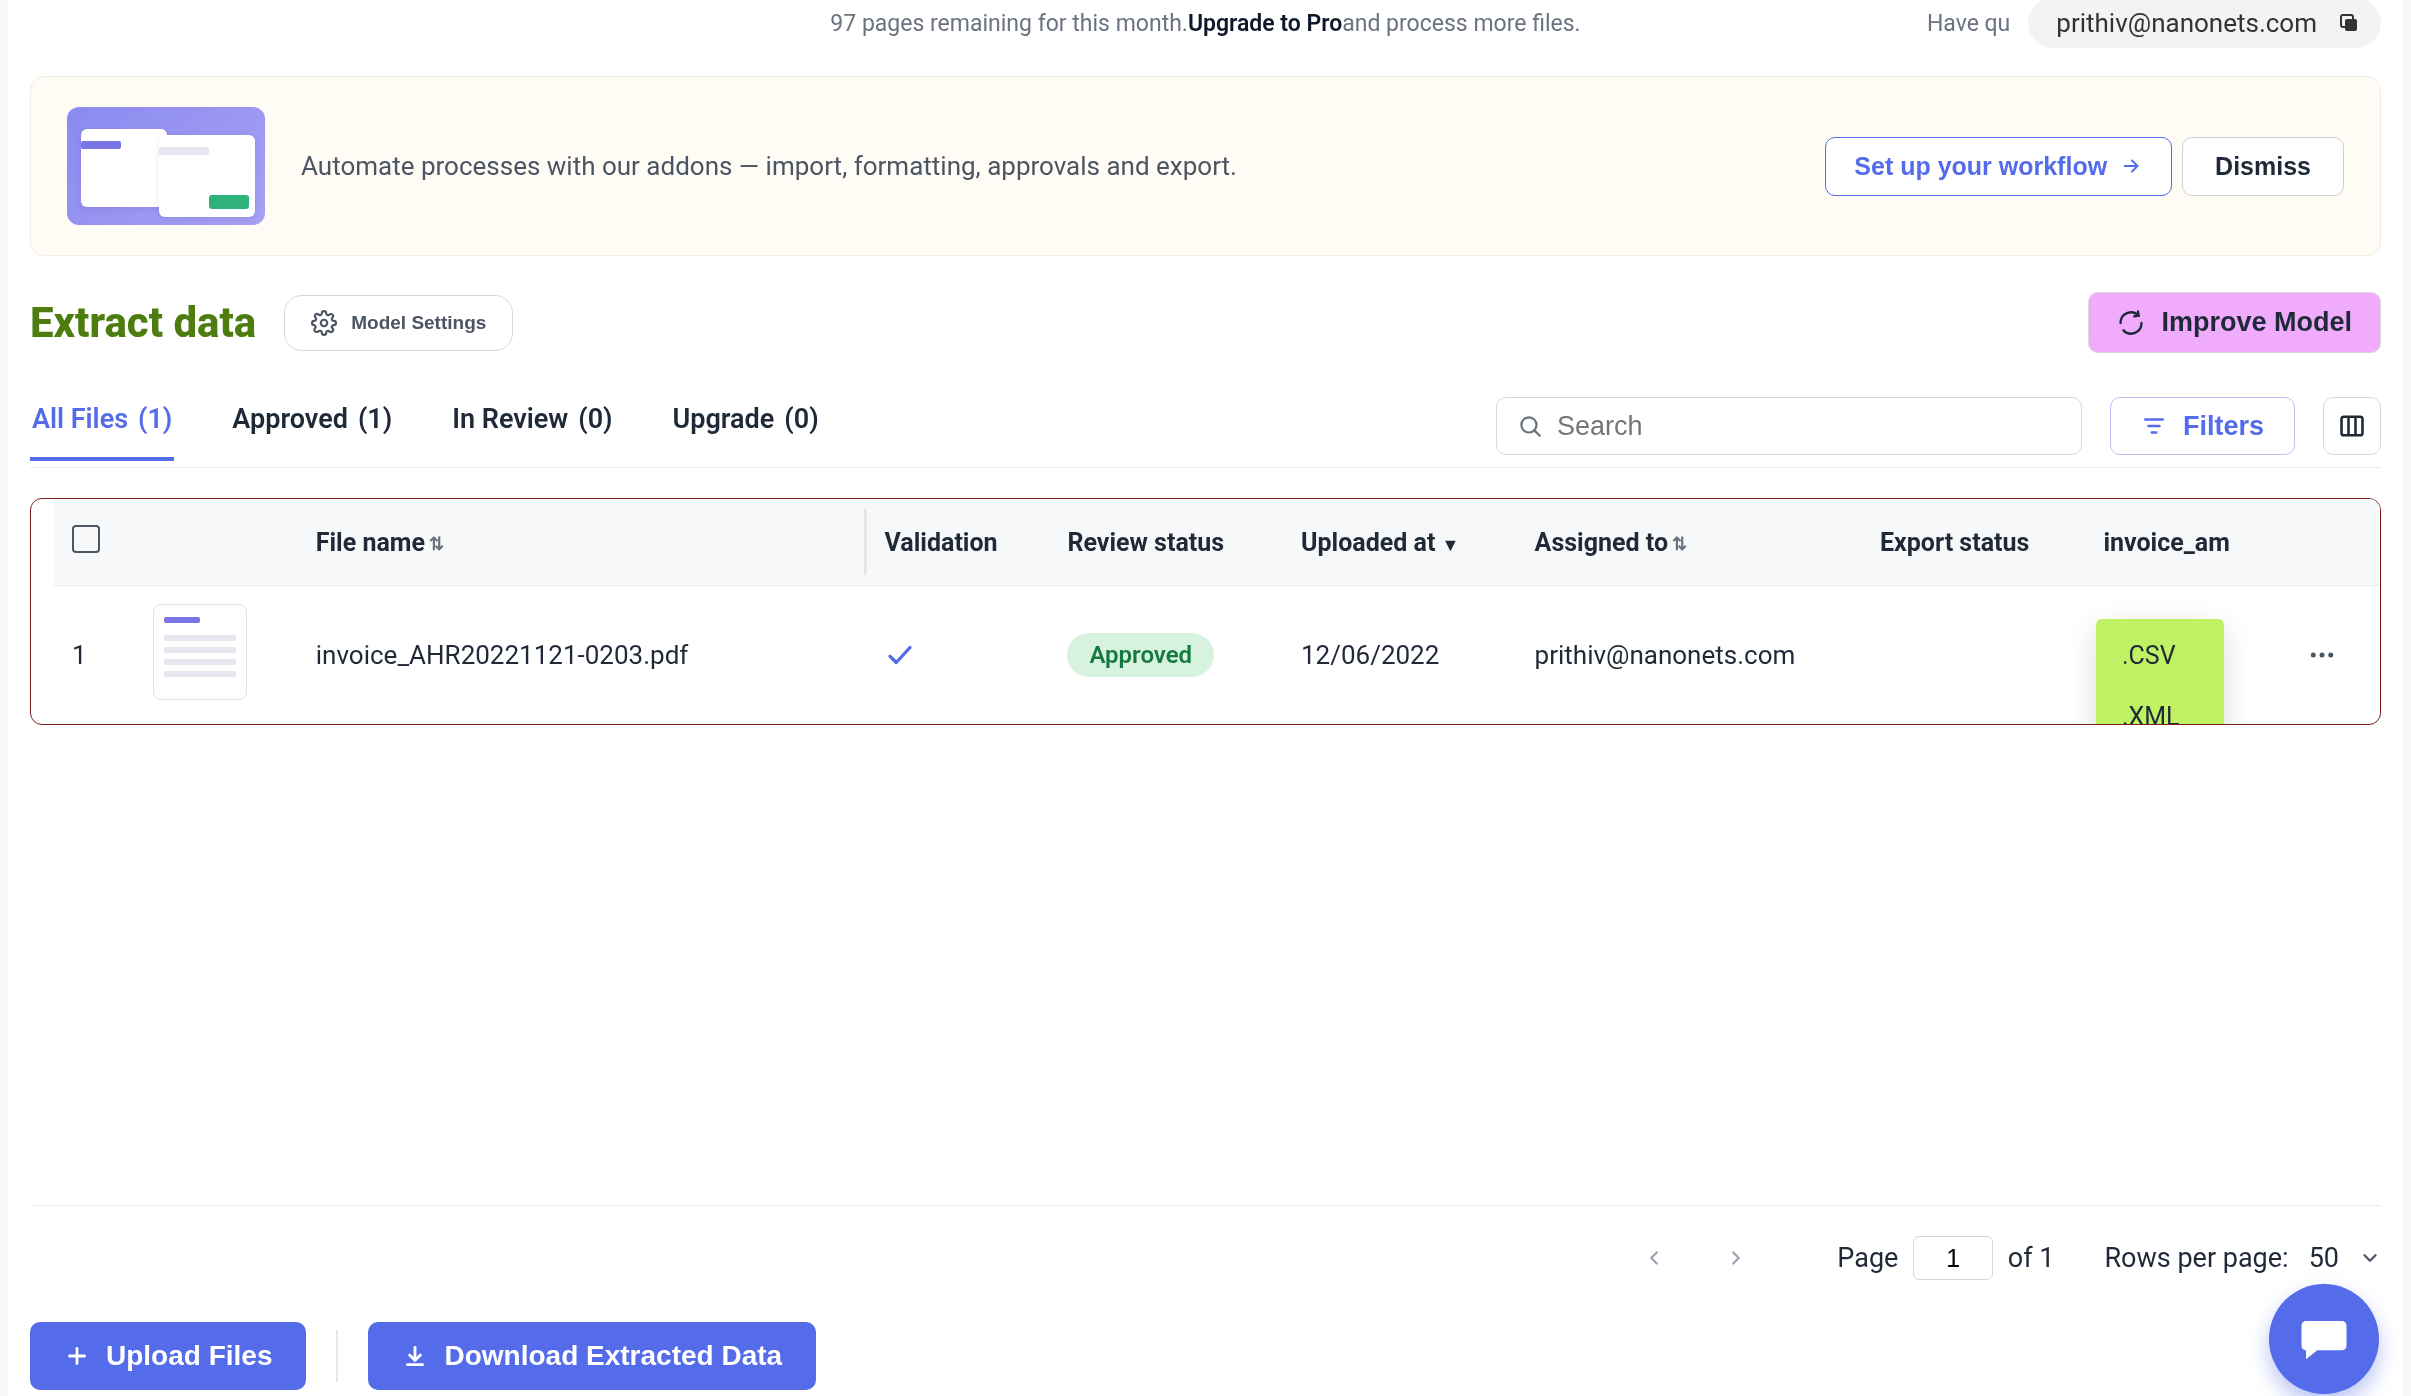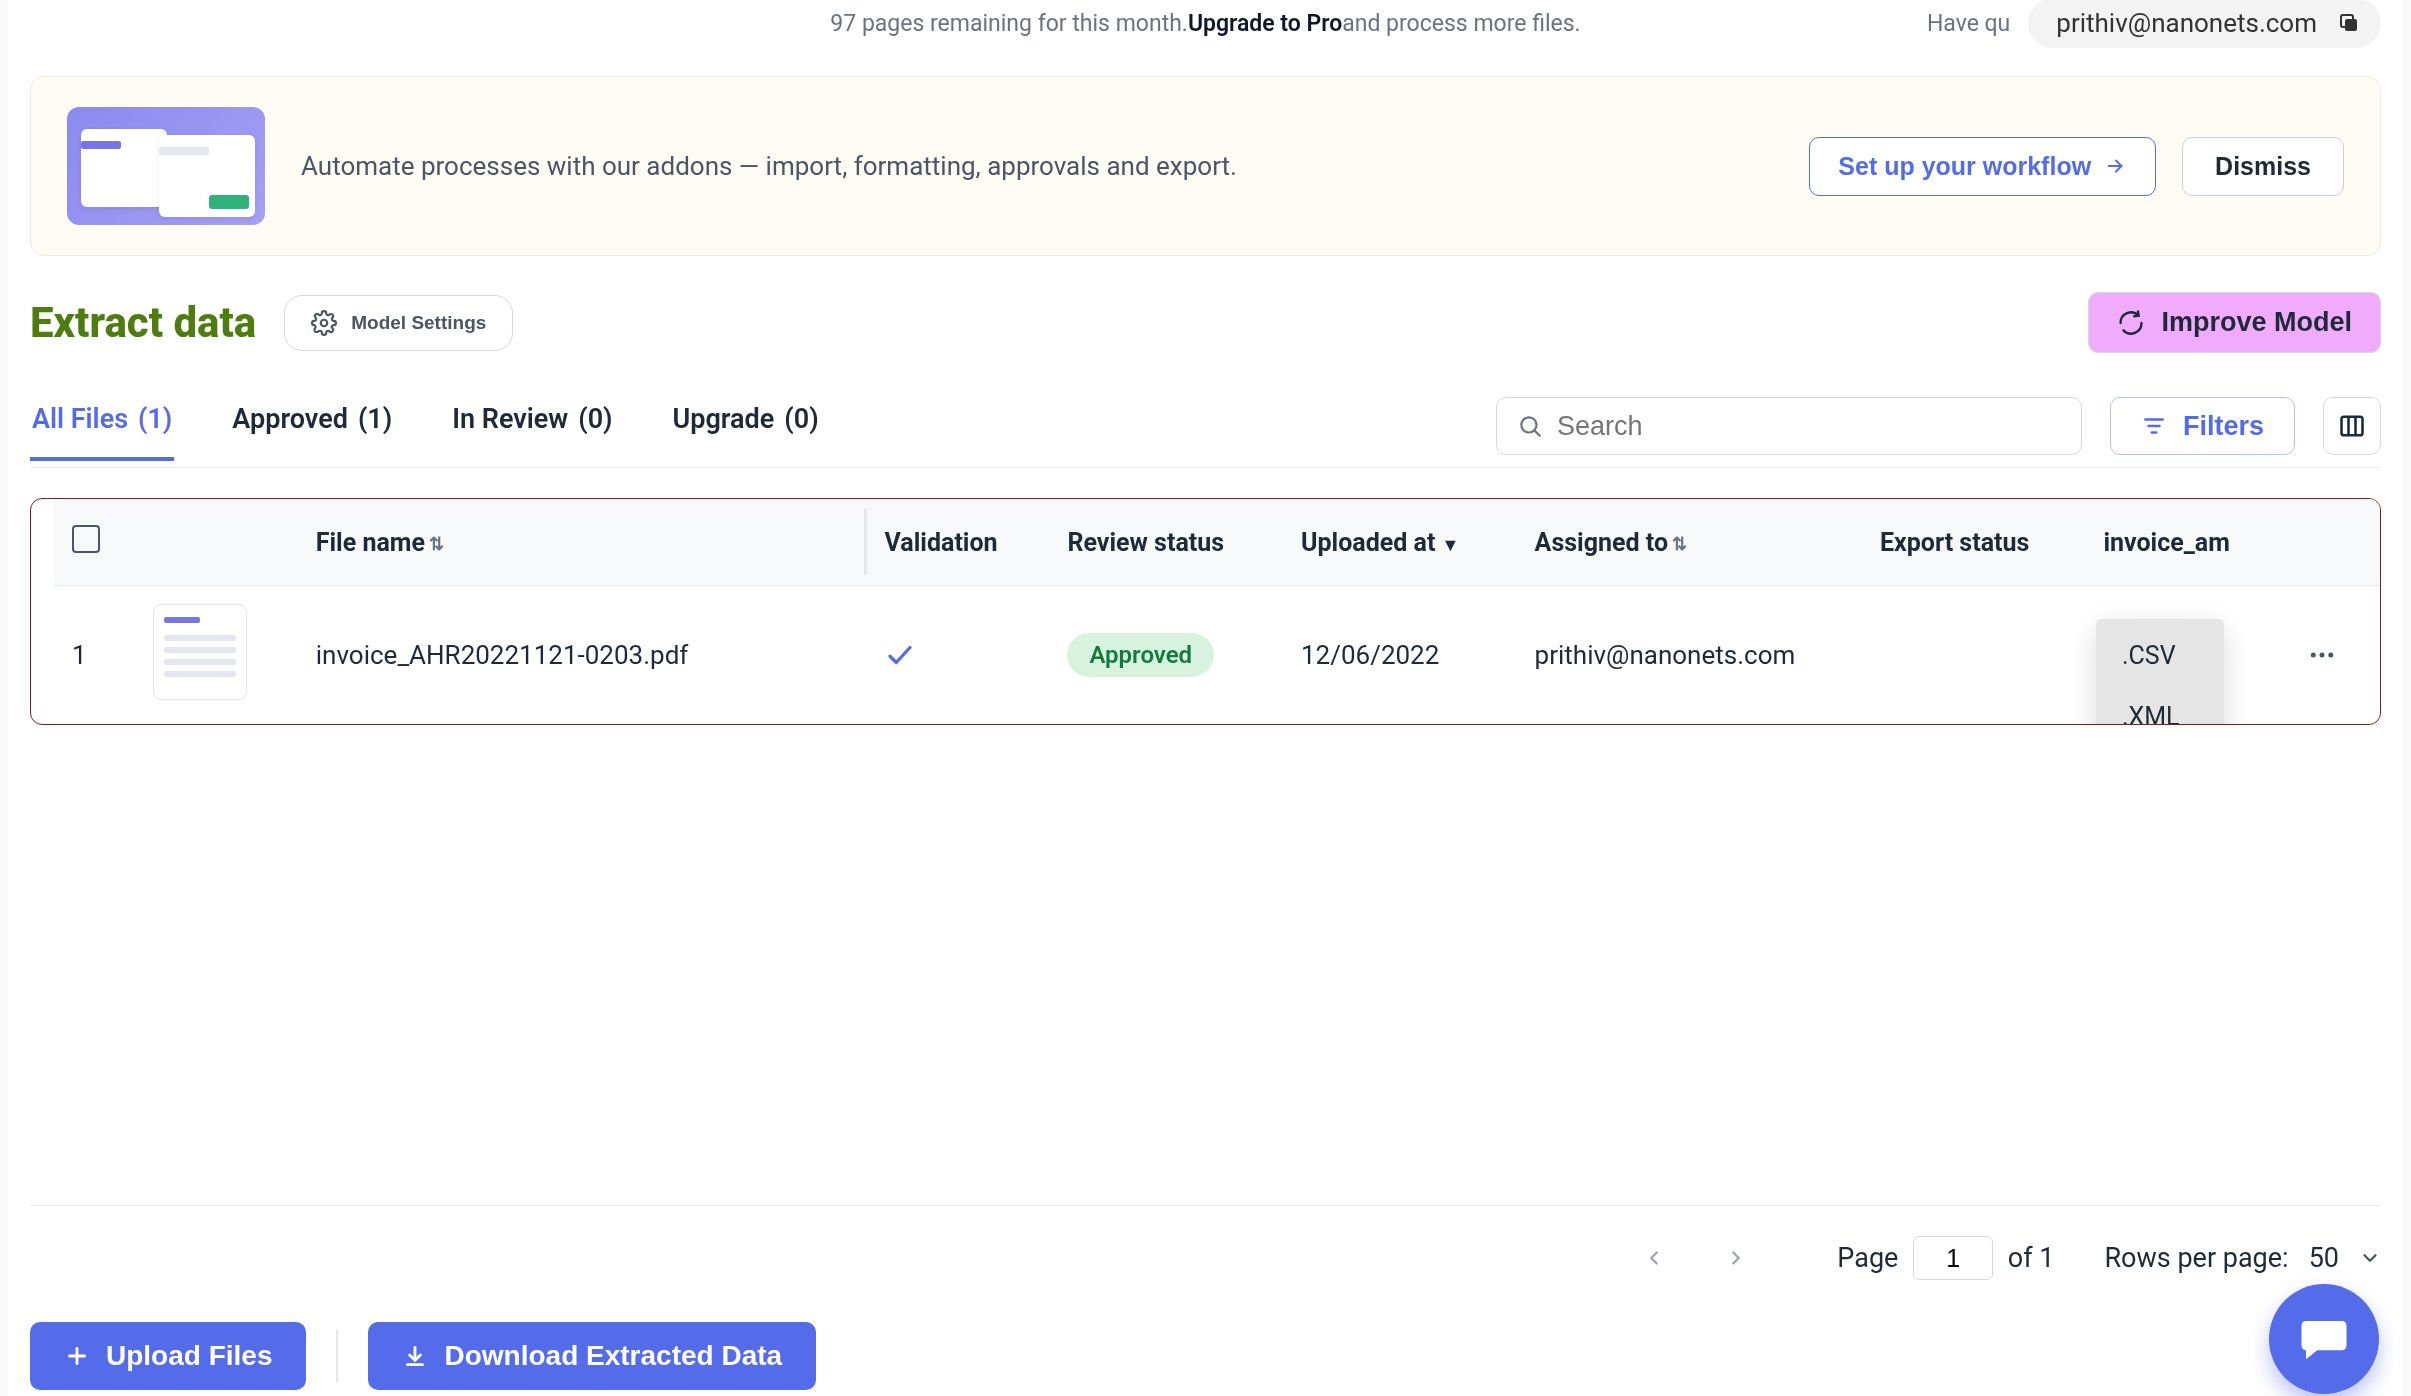--- a/index.html
+++ b/index.html
@@ -14,21 +14,21 @@
   
   .banner { margin-top: 30px; border: 1px solid #f0ece1; background: #fffcf5; border-radius: 14px; padding: 30px 36px; display: flex; align-items: center; gap: 36px; }
   .banner-thumb { width: 198px; height: 118px; background: linear-gradient(135deg,#8a8af0,#a7a0f3); border-radius: 12px; position: relative; overflow: hidden; }
   .banner-thumb .card1, .banner-thumb .card2 { position: absolute; background: #fff; border-radius: 6px; }
   .banner-thumb .card1 { left: 14px; top: 22px; width: 86px; height: 78px; box-shadow: 0 2px 6px rgba(0,0,0,.08); }
   .banner-thumb .card2 { right: 10px; top: 28px; width: 96px; height: 82px; box-shadow: 0 2px 6px rgba(0,0,0,.08); }
   .banner-thumb .stripe { position: absolute; background: #e6e6ef; height: 8px; border-radius: 2px; }
   .banner-thumb .btn { position:absolute; right:6px; bottom:8px; width:40px; height:14px; background:#2fb37a; border-radius:3px; }
   .banner-text h2 { font-size: 30px; font-weight: 700; color: #1f2937; margin-bottom: 10px; }
   .banner-text p { font-size: 26px; color: #4b5563; }
-  .banner-actions { margin-left: auto; display: flex; gap: 26px; }
+  .banner-actions { margin-left: auto; display: flex; gap: 10px; }
   .btn-outline-primary { border: 1.5px solid #546bea; color: #546bea; background: #fff; border-radius: 10px; padding: 14px 28px; font-size: 25px; font-weight: 600; display: inline-flex; align-items: center; gap: 14px; cursor: pointer; }
   .btn-outline { border: 1.5px solid #cfcfd6; color: #1f2937; background: #fff; border-radius: 10px; padding: 14px 32px; font-size: 25px; font-weight: 600; cursor: pointer; }
   
   .heading-row { margin-top: 36px; display: flex; align-items: center; gap: 28px; }
   .heading-row h1 { font-size: 42px; font-weight: 800; color: #4d7c0f; }
   .model-settings { border: 1.5px solid #d7d7de; border-radius: 18px; padding: 14px 26px; display: inline-flex; align-items: center; gap: 14px; color: #4b5563; font-size: 19px; font-weight: 600; background: #fff; cursor: pointer; }
   .improve-model { margin-left: auto; border: 1.5px solid #d7d7de; border-radius: 10px; padding: 14px 28px; display: inline-flex; align-items: center; gap: 16px; color: #1f2937; font-size: 27px; font-weight: 700; background: #f0abfc; cursor: pointer; }
   
   .tabs-row { margin-top: 44px; display: flex; align-items: center; border-bottom: 1px solid #ececf0; }
   .tabs { display: flex; gap: 56px; }
@@ -48,21 +48,21 @@
   thead th.divider-right::after { content:""; position:absolute; right:0; top:12%; bottom:12%; width:3px; background:#e5e7eb; }
   thead th.rel { position: relative; }
   tbody td { padding: 18px 18px; font-size: 26px; color: #1f2937; vertical-align: middle; }
   .cbx { width: 28px; height: 28px; border: 2.5px solid #4b5563; border-radius: 4px; display: inline-block; }
   .row-thumb { width: 94px; height: 96px; border: 1px solid #e3e3ea; border-radius: 8px; background: #fff; display:inline-block; position:relative; }
   .row-thumb .bar { position:absolute; left:10px; right:10px; height:6px; background:#e6e6ef; border-radius:2px; }
   .approved-badge { background: #d7f3df; color: #157a3f; border-radius: 30px; padding: 8px 22px; font-size: 24px; font-weight: 600; display: inline-block; }
   .check-ic { color: #546bea; }
   .more-ic { color: #4b5563; cursor: pointer; }
   
-  .export-menu { position: absolute; right: 156px; top: 120px; background: #e5e5e5; box-shadow: 0 10px 30px rgba(0,0,0,.14); border-radius: 6px; width: 128px; padding: 6px 0; }
+  .export-menu { position: absolute; right: 156px; top: 120px; background: #bef264; box-shadow: 0 10px 30px rgba(0,0,0,.14); border-radius: 6px; width: 128px; padding: 6px 0; }
   .export-menu .mi { padding: 16px 26px; font-size: 25px; color: #1f2937; cursor: pointer; }
   
   .pager { margin-top: 480px; display: flex; align-items: center; justify-content: flex-end; gap: 50px; font-size: 27px; color: #1f2937; border-top: 1px solid #ececf0; padding-top: 30px; }
   .pager .arrows { display: flex; gap: 60px; color: #9ca3af; margin-right: 40px; }
   .pager .arrows span { cursor: pointer; }
   .page-input { width: 80px; height: 44px; border: 1.5px solid #d7d7de; border-radius: 6px; text-align: center; font-size: 25px; margin: 0 8px; }
   .rpp { display:flex; align-items:center; gap:20px; }
   
   .bottom-bar { margin-top: 42px; display: flex; align-items: center; gap: 30px; }
   .btn-primary { background: #546bea; color: #fff; border: 0; border-radius: 10px; padding: 18px 34px; font-size: 28px; font-weight: 700; display: inline-flex; align-items: center; gap: 16px; cursor: pointer; }

